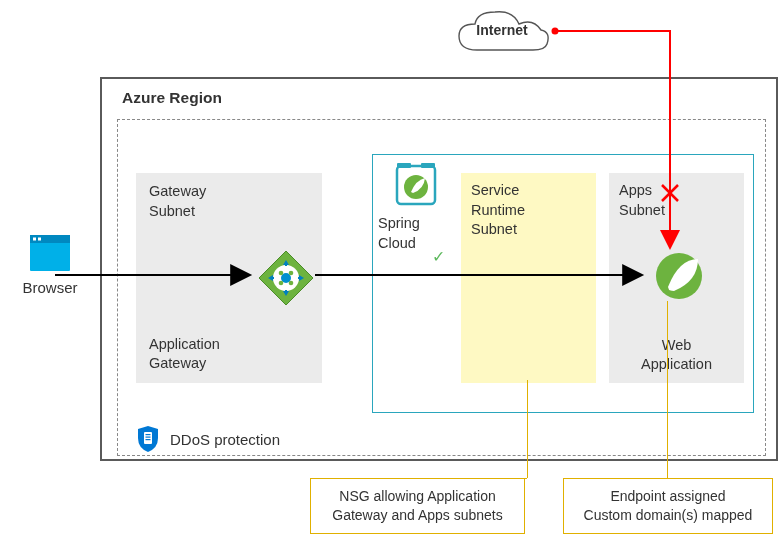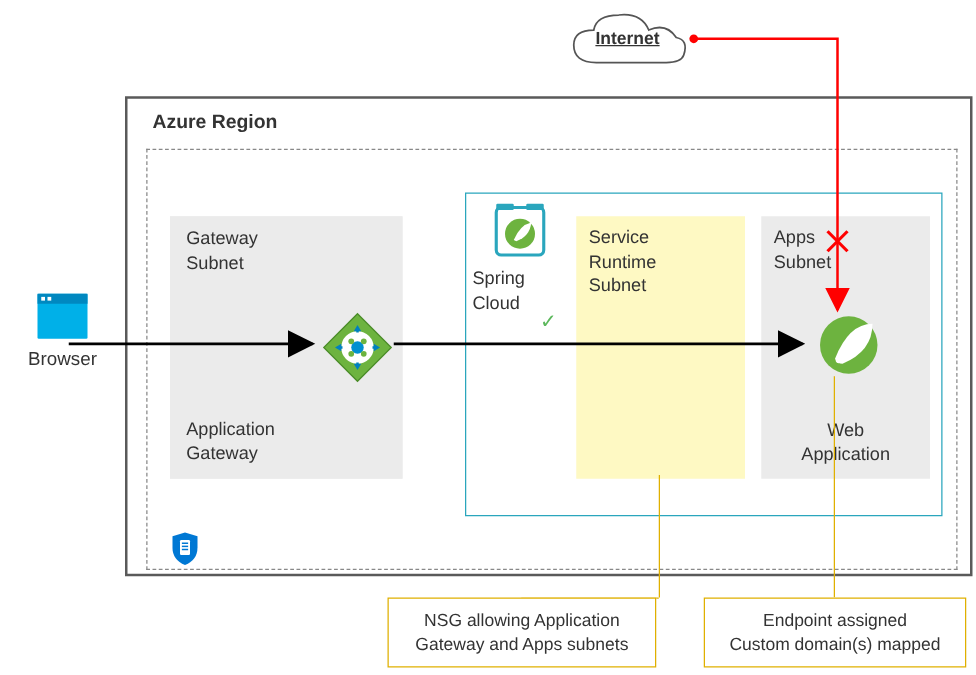--- a/index.html
+++ b/index.html
@@ -17,21 +17,21 @@
   .canvas { position: relative; width: 781px; height: 540px; }
 
   
   .cloud {
     position: absolute;
     left: 447px; top: 6px; width: 110px; height: 56px;
   }
   .cloud svg { position: absolute; left: 0; top: 0; }
   .cloud-label {
     position: absolute; left: 0; top: 16px; width: 110px; text-align: center;
-    font-weight: bold; font-size: 14px; text-decoration: underline;
+    font-weight: bold; font-size: 14px;
   }
 
   
   .region {
     position: absolute;
     left: 100px; top: 77px;
     width: 678px; height: 384px;
     border: 2px solid #5a5a5a;
     background: #fff;
     padding-left: 28px;
@@ -251,20 +251,21 @@
       </div>
 
       <div class="ddos">
         <svg width="24" height="30" viewBox="0 0 24 30">
           <path d="M12 2 L22 5 L22 14 Q22 24 12 28 Q2 24 2 14 L2 5 Z" fill="#0078d4"></path>
           <rect x="8" y="8" width="8" height="12" rx="1" fill="#fff"></rect>
           <rect x="9.5" y="10" width="5" height="1.2" fill="#0078d4"></rect>
           <rect x="9.5" y="12.5" width="5" height="1.2" fill="#0078d4"></rect>
           <rect x="9.5" y="15" width="5" height="1.2" fill="#0078d4"></rect>
         </svg>
+        <span class="ddos-label">DDoS protection</span>
       </div>
     </div>
   </div>
 
   <div class="browser">
     <svg class="browser-icon" viewBox="0 0 44 44">
       <rect x="2" y="4" width="40" height="36" rx="1" fill="#00b0e8"></rect>
       <rect x="2" y="4" width="40" height="8" fill="#0088c0"></rect>
       <rect x="5" y="6.5" width="3" height="3" fill="#fff"></rect>
       <rect x="10" y="6.5" width="3" height="3" fill="#fff"></rect>

